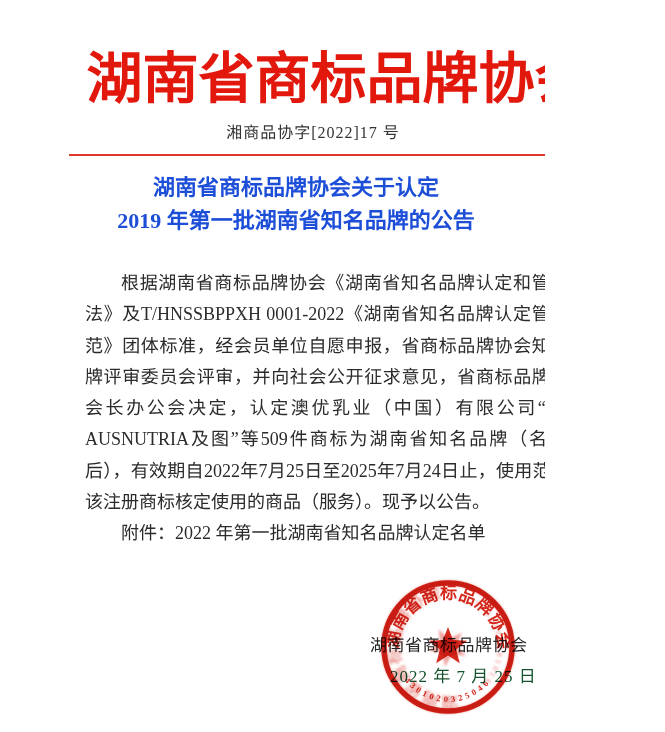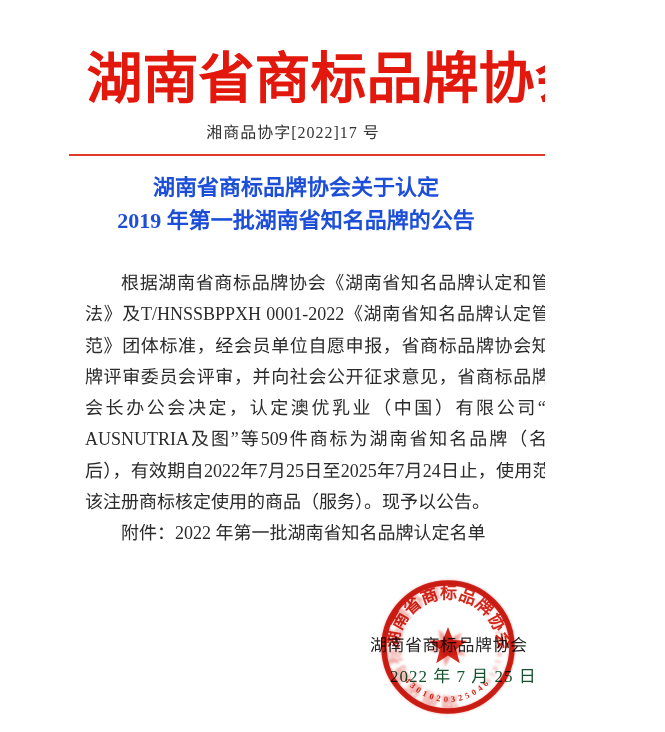--- a/index.html
+++ b/index.html
@@ -12,24 +12,25 @@
   }
   .org-header {
     position:absolute; top:33px; left:6px; width:665px;
     text-align:center;
     font-size:56px; font-weight:bold;
     letter-spacing:0px;
     color:#e2180d;
     white-space:nowrap;
   }
   .doc-number {
-    position:absolute; top:119px; left:8px; width:570px;
+    position:absolute; top:119px; left:0; width:570px;
     text-align:center;
     font-size:16px; letter-spacing:1px;
     color:#333333;
+    padding-left:28px;
   }
   .red-rule {
     position:absolute; left:69px; top:154px;
     width:546px; height:2px;
     background:#e0382c;
   }
   .doc-title {
     position:absolute; top:171px; left:0; width:592px;
     text-align:center;
     font-size:22px; font-weight:bold; line-height:33px;

